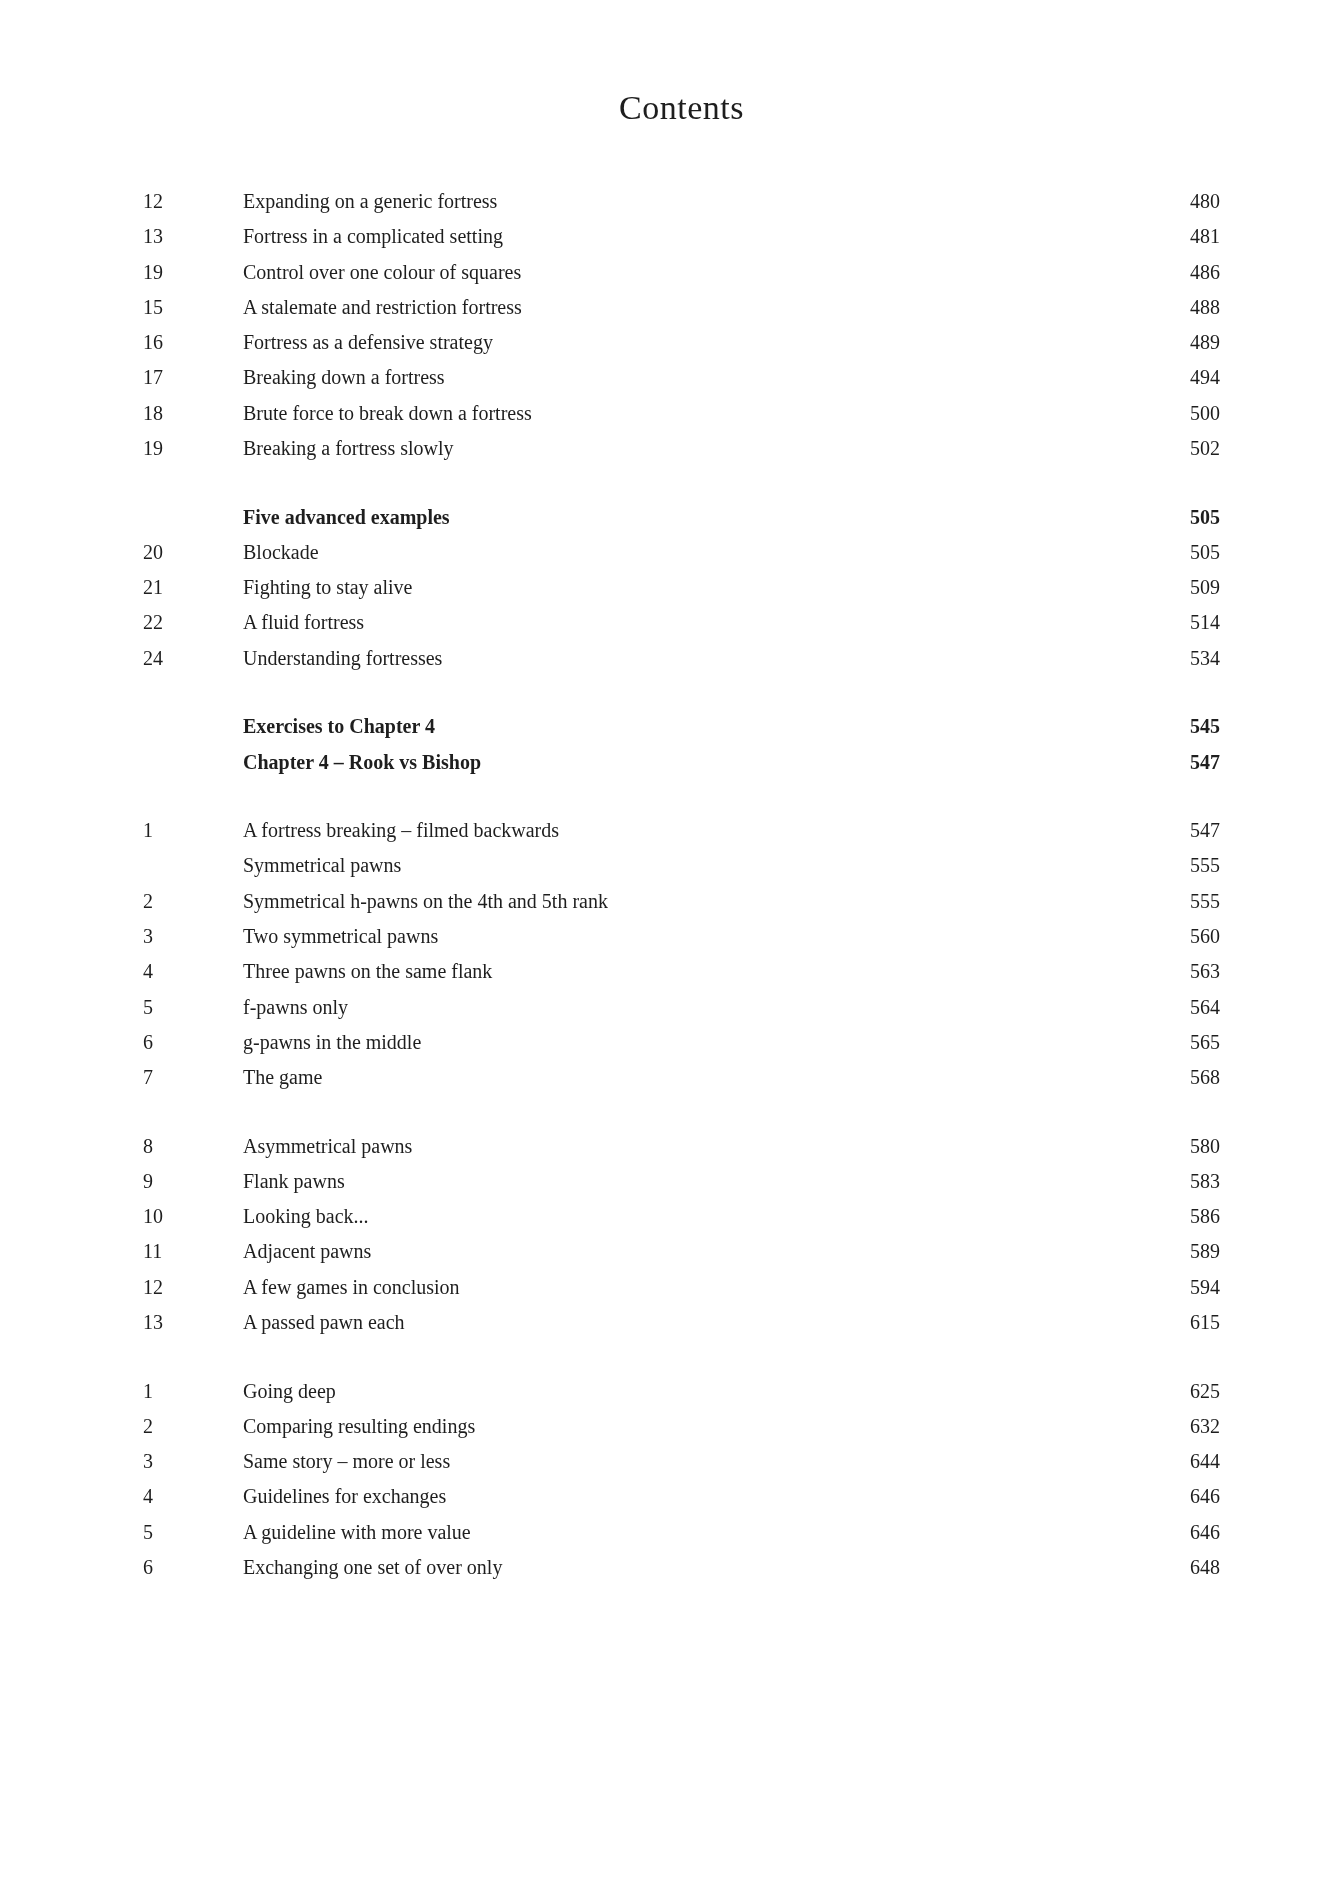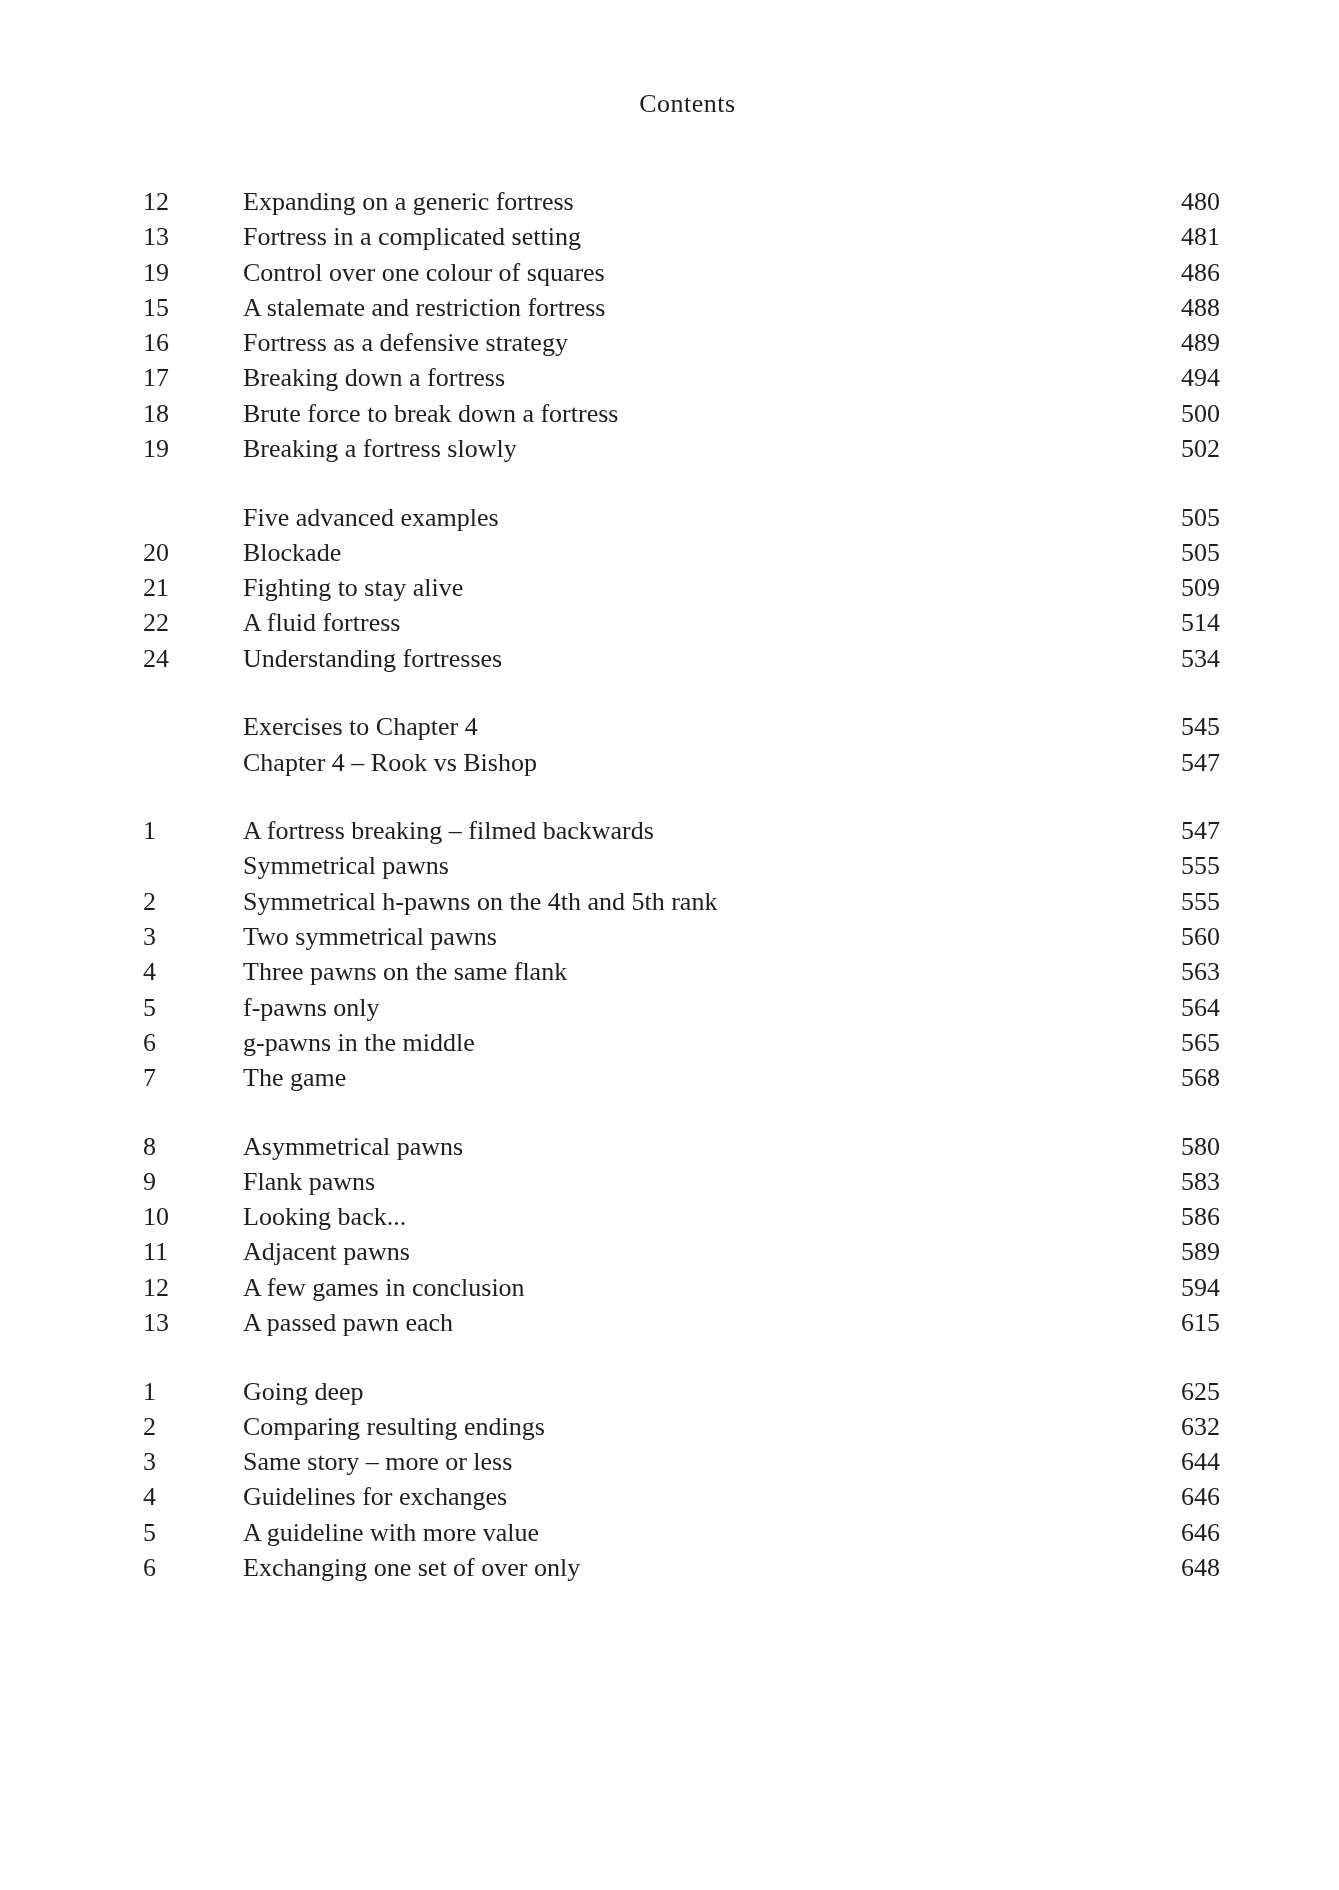--- a/index.html
+++ b/index.html
@@ -11,45 +11,45 @@
     width: 1339px;
     height: 1890px;
     background: #ffffff;
     color: #1e1e1e;
     font-family: "Liberation Serif", "DejaVu Serif", serif;
     overflow: hidden;
   }
   .page-title {
     position: absolute;
     top: 91px;
-    left: 149px;
+    left: 143px;
     width: 1077px;
     text-align: center;
-    font-size: 26px;
+    font-size: 34px;
     line-height: 1;
     letter-spacing: 0.5px;
   }
   .toc {
     position: absolute;
     top: 184px;
     left: 143px;
     width: 1077px;
   }
   .group + .group {
     margin-top: 33.2px;
   }
   .row {
     display: flex;
     align-items: baseline;
-    font-size: 26px;
+    font-size: 20px;
     line-height: 35.3px;
     white-space: nowrap;
   }
   .row.bold {
-    font-weight: normal;
+    font-weight: bold;
   }
   .num {
     width: 100px;
     flex: 0 0 100px;
   }
   .title {
     flex: 1 1 auto;
     overflow: hidden;
   }
   .page {

